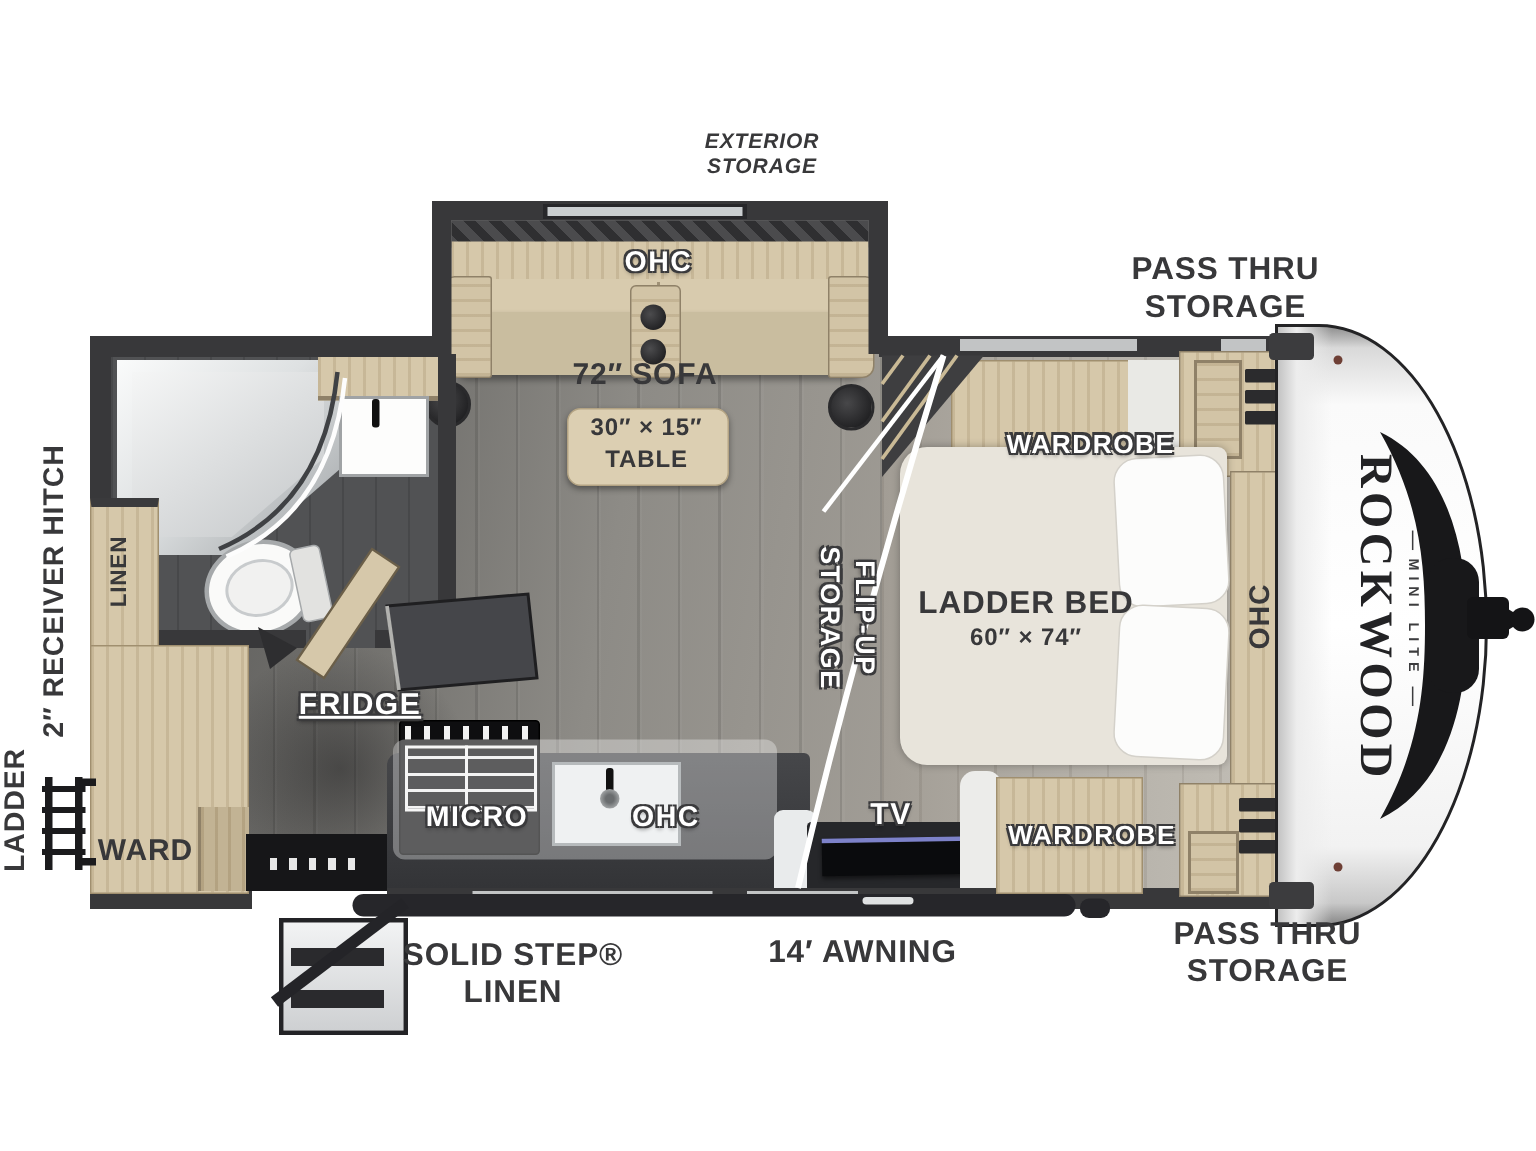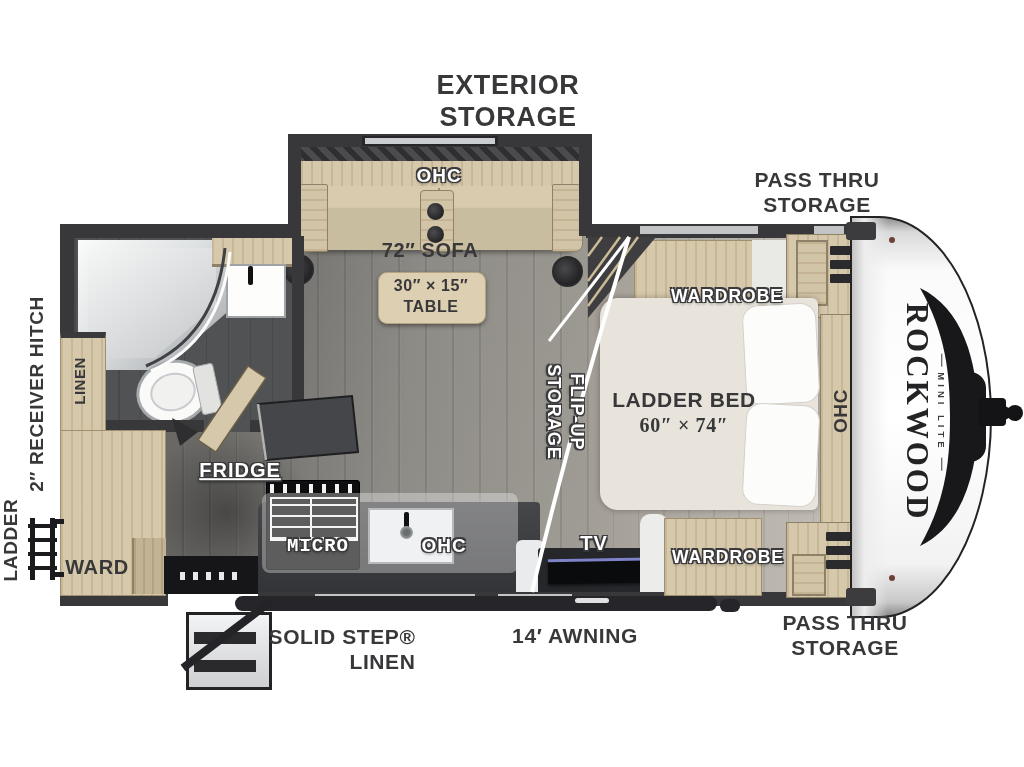--- a/index.html
+++ b/index.html
@@ -187,58 +187,58 @@
     <circle cx="892" cy="240" r="3" fill="#6e3f35"></circle>
     <circle cx="892" cy="578" r="3" fill="#6e3f35"></circle>
 
     <g fill="#141416">
       <rect x="978" y="398" width="28" height="28" rx="4"></rect>
       <polygon points="1002,404 1017,413 1002,422"></polygon>
       <circle cx="1015" cy="413" r="8"></circle>
     </g>
   </svg>
 
-  <div class="lbl ctr" style="left:508px;top:102px;font-size:27px;">
+  <div class="lbl ctr" style="left:508px;top:102px;font-size:14px;font-style:italic;">
     <div>EXTERIOR</div>
     <div>STORAGE</div>
   </div>
   <div class="lbl ctr" style="left:817px;top:193px;font-size:21px;">
     <div>PASS THRU</div>
     <div>STORAGE</div>
   </div>
   <div class="lbl ctr" style="left:845px;top:636px;font-size:21px;">
     <div>PASS THRU</div>
     <div>STORAGE</div>
   </div>
   <div class="lbl rotccw" style="left:37px;top:394px;font-size:19px;">2″ RECEIVER HITCH</div>
   <div class="lbl rotccw" style="left:11px;top:540px;font-size:19px;">LADDER</div>
-  <div class="lbl ctr" style="left:342px;top:650px;font-size:21px;text-align:right;">
+  <div class="lbl ctr" style="left:342px;top:650px;font-size:21px;">
     <div>SOLID STEP®</div>
     <div>LINEN</div>
   </div>
   <div class="lbl ctr" style="left:575px;top:636px;font-size:21px;">14′ AWNING</div>
 
   <div class="lbl lt ctr" style="left:439px;top:176px;font-size:19px;letter-spacing:1px;">OHC</div>
   <div class="lbl ctr" style="left:430px;top:251px;font-size:20px;">72″ SOFA</div>
   <div class="abs" style="left:378px;top:272px;width:106px;height:50px;background:#dccfb2;border:1px solid #b3a383;border-radius:9px;box-shadow:0 2px 4px rgba(0,0,0,.4);"></div>
   <div class="lbl ctr" style="left:431px;top:297px;font-size:16px;line-height:1.3;">
     <div>30″ × 15″</div>
     <div>TABLE</div>
   </div>
   <div class="lbl lt rotcw" style="left:565px;top:412px;font-size:18px;line-height:1.25;letter-spacing:1px;">
     <div>FLIP-UP</div>
     <div>STORAGE</div>
   </div>
   <div class="lbl ctr" style="left:684px;top:413px;font-size:21px;line-height:1.25;">
     <div>LADDER BED</div>
-    <div style="font-size:20px;font-family:Liberation Serif, serif;">60″ × 74″</div>
+    <div style="font-size:16px;">60″ × 74″</div>
   </div>
   <div class="lbl lt ctr" style="left:727px;top:296px;font-size:17.5px;letter-spacing:1px;">WARDROBE</div>
   <div class="lbl lt ctr" style="left:728px;top:557px;font-size:17.5px;letter-spacing:1px;">WARDROBE</div>
   <div class="lbl rotccw" style="left:841px;top:411px;font-size:19px;">OHC</div>
   <div class="lbl lt ctr" style="left:594px;top:544px;font-size:20px;letter-spacing:1px;">TV</div>
   <div class="lbl lt ctr" style="left:240px;top:471px;font-size:20px;letter-spacing:1px;text-decoration:underline;">FRIDGE</div>
-  <div class="lbl lt ctr" style="left:318px;top:546px;font-size:19px;letter-spacing:1px;font-family:Liberation Mono, monospace;">MICRO</div>
+  <div class="lbl lt ctr" style="left:318px;top:546px;font-size:19px;letter-spacing:1px;">MICRO</div>
   <div class="lbl lt ctr" style="left:444px;top:546px;font-size:19px;letter-spacing:1px;">OHC</div>
   <div class="lbl rotccw" style="left:80px;top:381px;font-size:15px;letter-spacing:.5px;">LINEN</div>
   <div class="lbl ctr" style="left:97px;top:568px;font-size:20px;">WARD</div>
 
 </div>
 
 </body></html>

